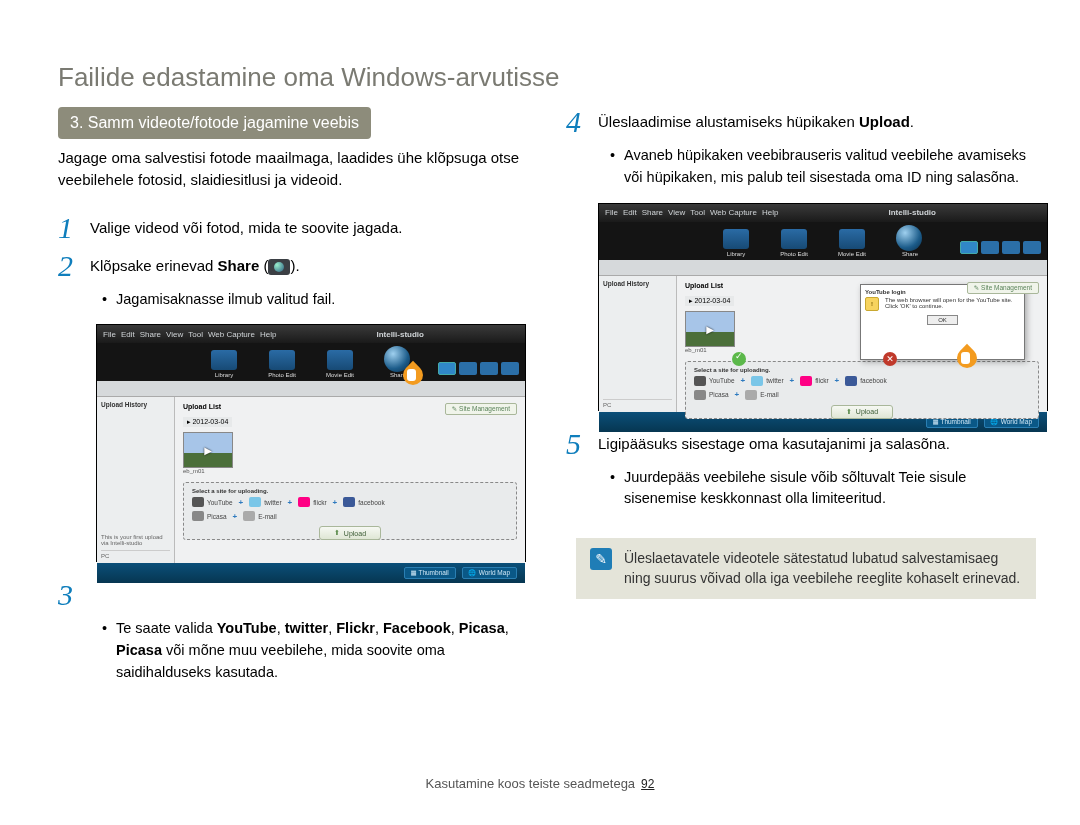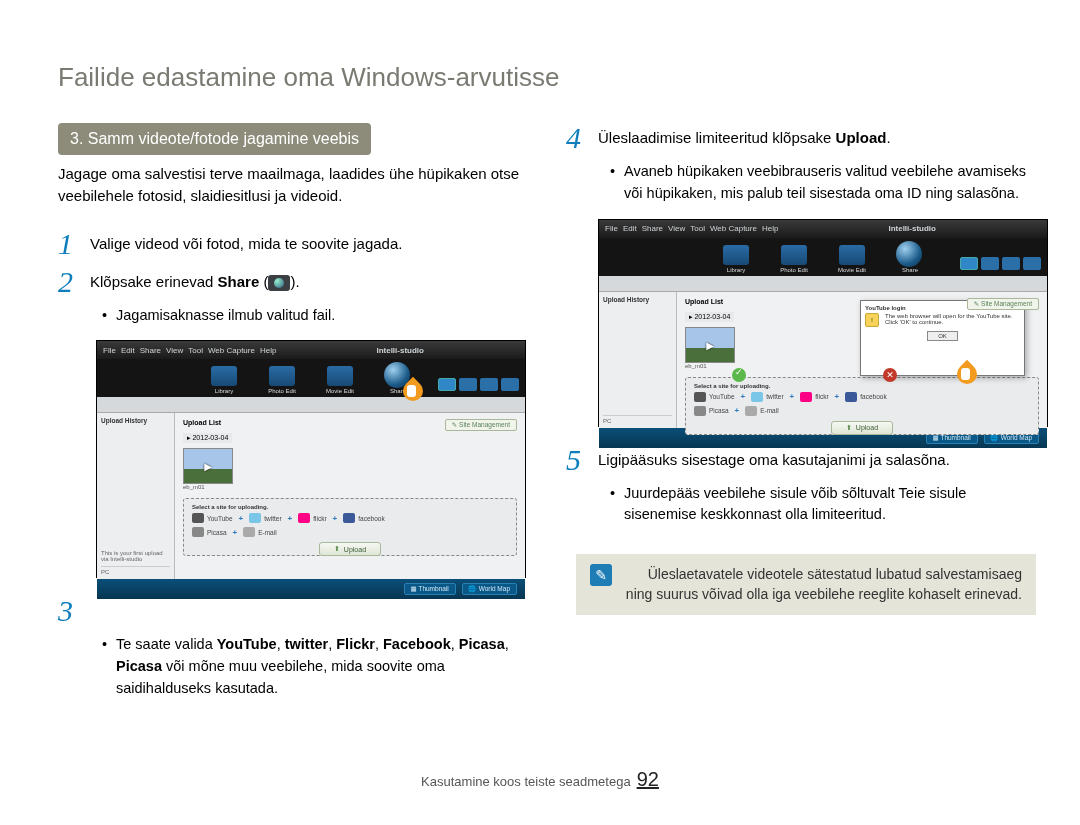--- a/index.html
+++ b/index.html
@@ -11,21 +11,21 @@
     color: #000;
     position: relative;
   }
   .page {
     padding: 62px 58px 0 58px;
   }
   h1 {
     font-size: 26px;
     font-weight: 400;
     color: #7a7a72;
-    margin-bottom: 30px;
+    margin-bottom: 14px;
   }
   .step-header {
     background: #8d8c7b;
     color: #fff;
     font-size: 16px;
     font-weight: 400;
     padding: 7px 12px;
     border-radius: 4px;
     display: inline-block;
     margin-bottom: 8px;
@@ -226,43 +226,43 @@
     margin-left: 10px;
   }
   .note-icon {
     width: 22px; height: 22px;
     background: #1f7db6;
     border-radius: 3px;
     color: #fff;
     display: flex; align-items: center; justify-content: center;
     font-size: 14px; flex-shrink: 0;
   }
-  .note-text { font-size: 14px; line-height: 1.45; color: #333; text-align: right; }
+  .note-text { font-size: 14px; line-height: 1.45; color: #333; }
 
   .footer {
     position: absolute;
     bottom: 34px;
     left: 0; right: 0;
     text-align: center;
     font-size: 13px;
     color: #555;
   }
-  .footer .pg { font-size: 20px; color: #222; margin-left: 6px; text-decoration: underline; }
+  .footer .pg { font-size: 12px; color: #222; margin-left: 6px; text-decoration: underline; }
 </style>
 </head>
 <body>
 
 <div class="page">
   <h1>Failide edastamine oma Windows-arvutisse</h1>
 
   <div class="columns">
 
     <div class="col">
       <div class="step-header">3. Samm videote/fotode jagamine veebis</div>
-      <p class="intro">Jagage oma salvestisi terve maailmaga, laadides ühe hüpikaken otse veebilehele fotosid, slaidiesitlusi ja videoid.</p>
+      <p class="intro">Jagage oma salvestisi fotode maailmaga, laadides ühe klõpsuga otse veebilehele fotosid, slaidiesitlusi ja videoid.</p>
 
       <div class="step">
         <div class="num">1</div>
         <div class="step-body">Valige videod või fotod, mida te soovite jagada.</div>
       </div>
 
       <div class="step">
         <div class="num">2</div>
         <div class="step-body">
           <span>Klõpsake erinevad </span><span class="bold">Share</span><span> (</span><span class="share-icon"></span><span>).</span>
@@ -379,21 +379,21 @@
             <span>Te saate valida </span><span class="bold">YouTube</span>, <span class="bold">twitter</span>, <span class="bold">Flickr</span>, <span class="bold">Facebook</span>, <span class="bold">Picasa</span>, <span class="bold">Picasa</span><span> või mõne muu veebilehe, mida soovite oma saidihalduseks kasutada.</span>
           </span>
         </div>
       </div>
     </div>
 
     <div class="col">
       <div class="step">
         <div class="num">4</div>
         <div class="step-body">
-          <span>Üleslaadimise limiteeritud klõpsake </span><span class="bold">Upload</span><span>.</span>
+          <span>Üleslaadimise alustamiseks hüpikaken </span><span class="bold">Upload</span><span>.</span>
         </div>
       </div>
       <div class="bullets">
         <div class="b">
             <span class="dot">•</span>
             <span>Avaneb hüpikaken veebibrauseris valitud veebilehe avamiseks või hüpikaken, mis palub teil sisestada oma ID ning salasõna.</span>
           </div>
       </div>
 
       <div class="shot shot2">

